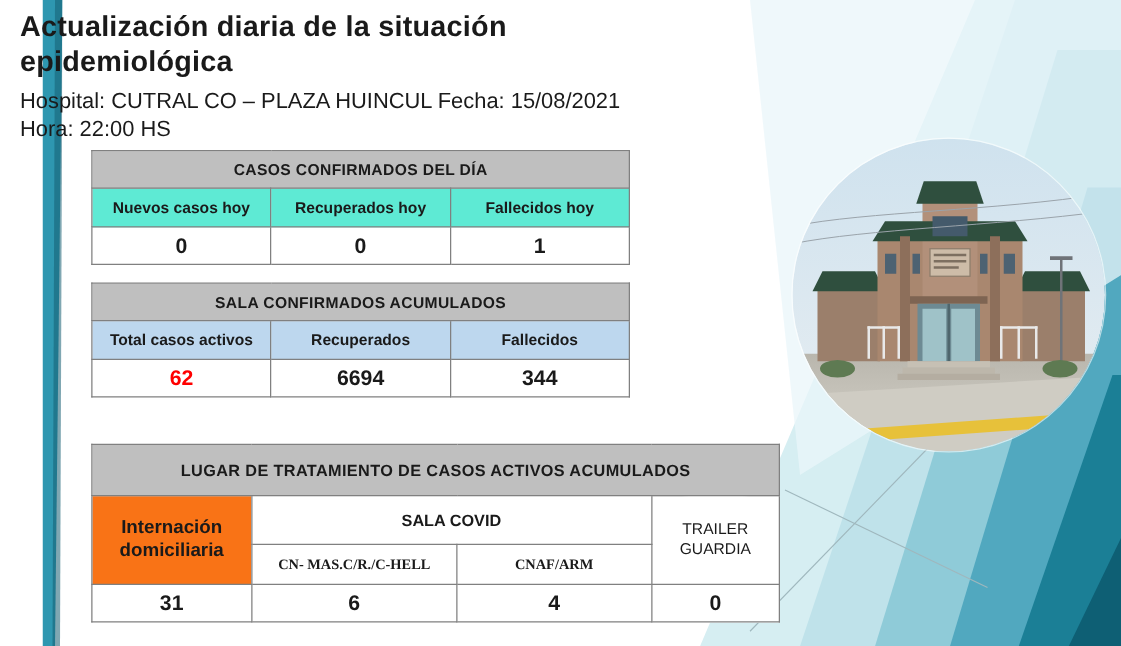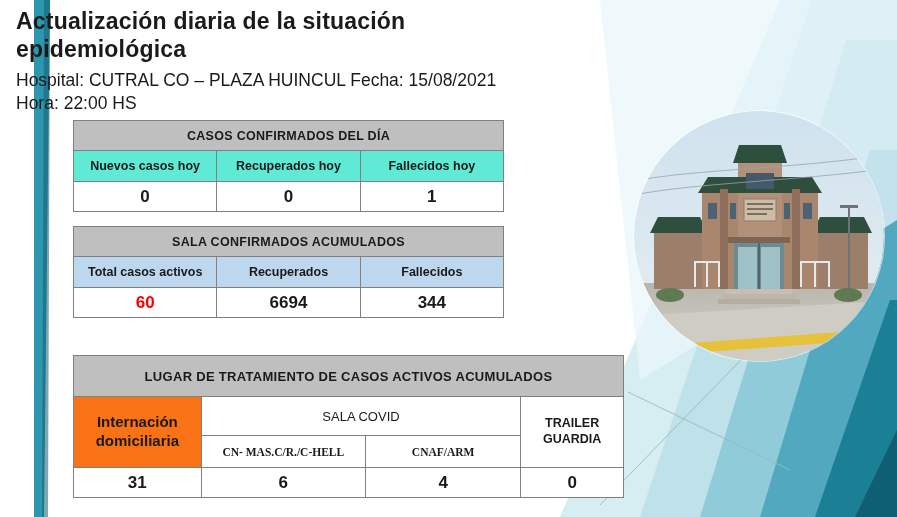--- a/index.html
+++ b/index.html
@@ -117,30 +117,30 @@
   .lugar-band { height: 40px; font-size: 13px; }
   .cell-dom {
     width: 135px;
     font-weight: bold;
     font-size: 15px;
     line-height: 1.25;
     background: #f97316;
     color: #1a1a1a;
   }
   .cell-sala {
-    font-weight: normal;
+    font-weight: bold;
     font-size: 13px;
     background: #ffffff;
     color: #1a1a1a;
     height: 38px;
     margin-left: 40px;
   }
   .cell-trailer {
     width: 110px;
-    font-weight: bold;
+    font-weight: normal;
     font-size: 12.5px;
     line-height: 1.25;
     background: #ffffff;
     color: #1a1a1a;
     border-radius: 30px;
   }
   .sub {
     font-weight: bold;
     font-size: 11.5px;
     height: 31px;
@@ -226,21 +226,21 @@
   <tbody>
       <tr>
     <td class="band" colspan="3">SALA CONFIRMADOS ACUMULADOS</td>
   </tr>
   <tr>
     <td class="hdr-blue c">Total casos activos</td>
     <td class="hdr-blue c">Recuperados</td>
     <td class="hdr-blue c">Fallecidos</td>
   </tr>
   <tr>
-    <td class="val val-red c">60</td>
+    <td class="val val-red c">62</td>
     <td class="val c">6694</td>
     <td class="val c">344</td>
   </tr>
 </tbody>
   </table>
 
 <table class="tbl" id="table-lugar">
   <tbody>
       <tr>
     <td class="band lugar-band" colspan="4">LUGAR DE TRATAMIENTO DE CASOS ACTIVOS ACUMULADOS</td>

